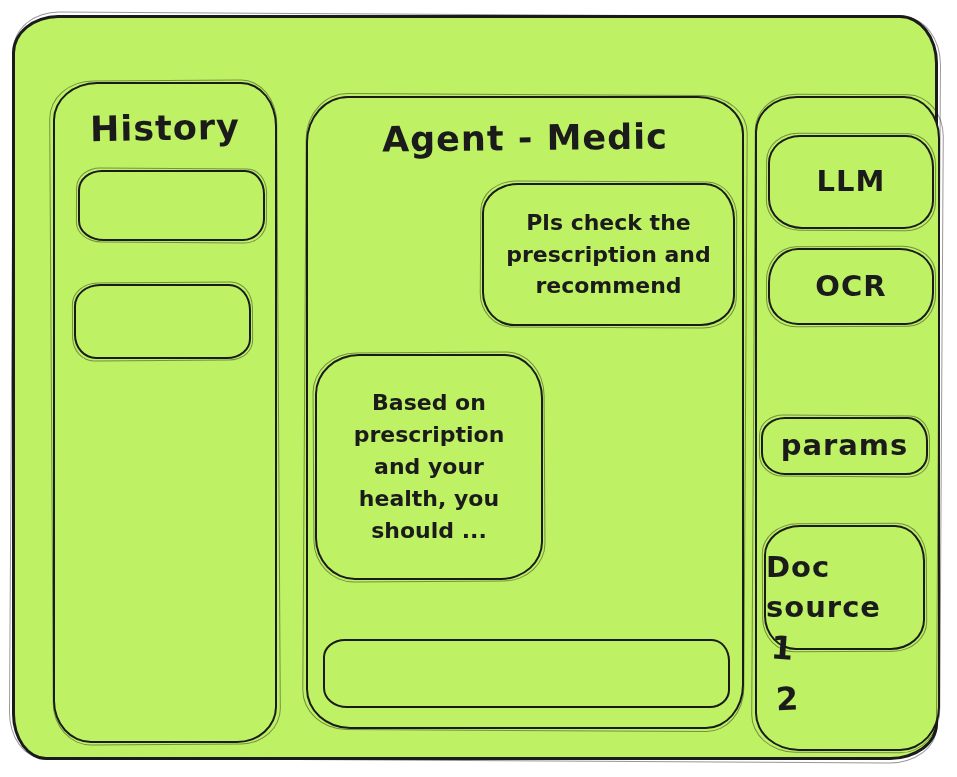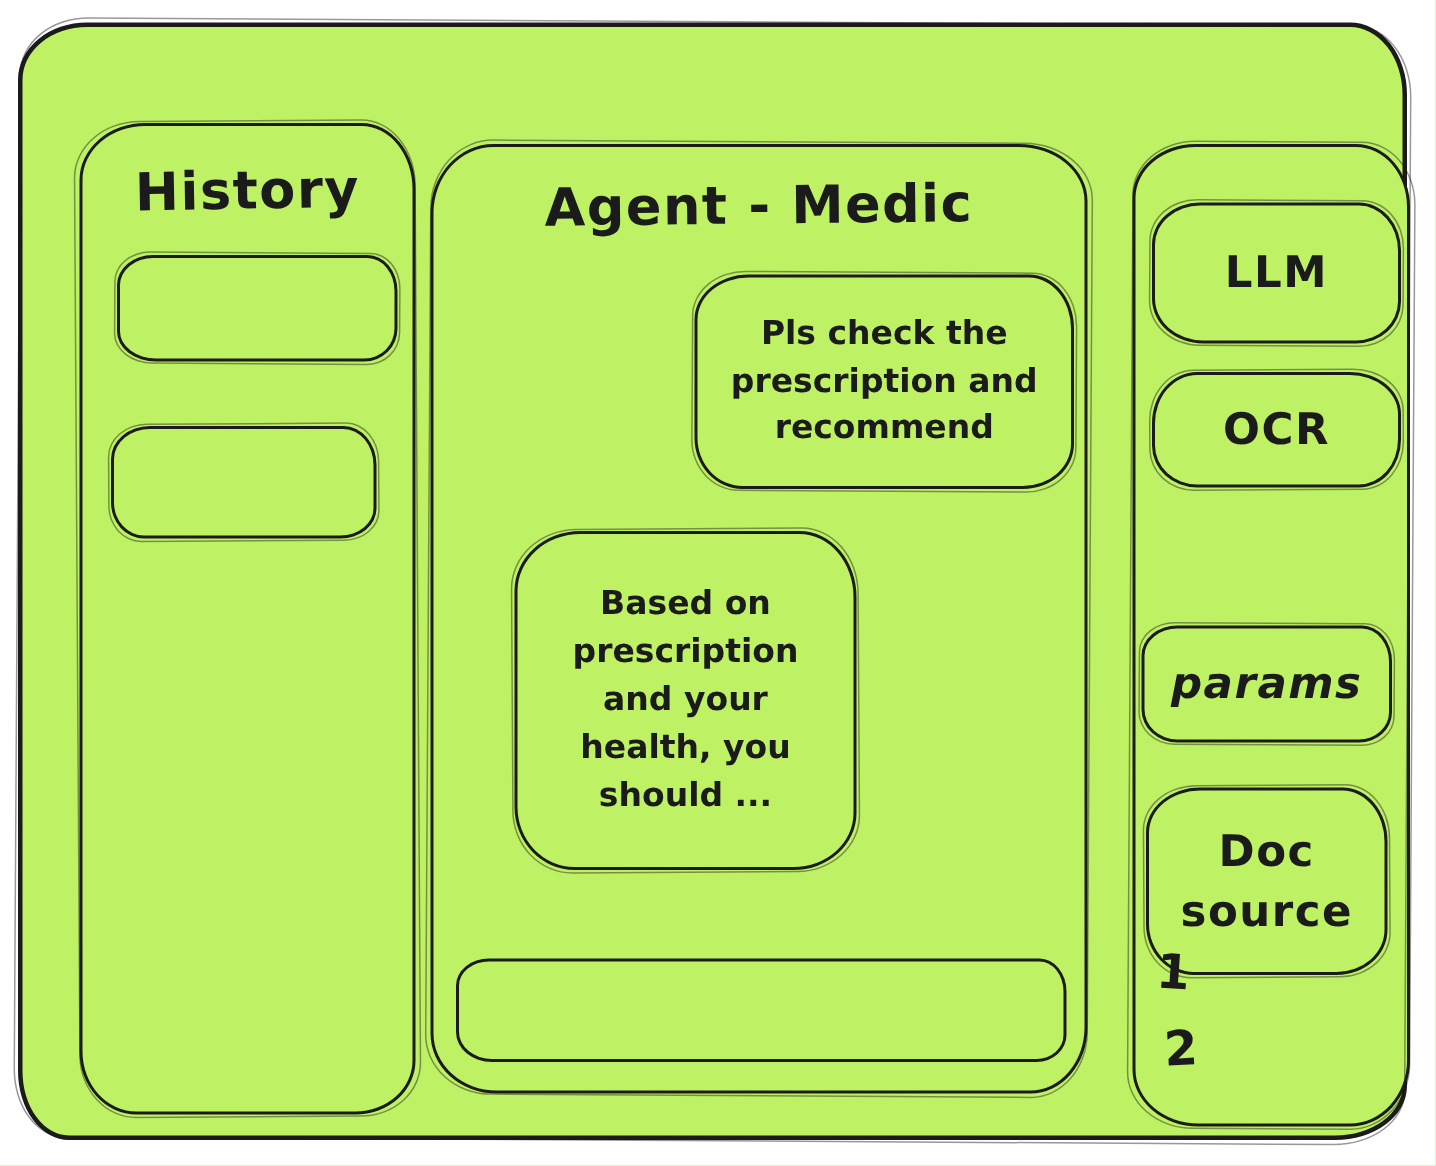--- a/index.html
+++ b/index.html
@@ -25,46 +25,46 @@
     position:absolute;left:0;right:0;text-align:center;
     font-weight:700;font-size:35px;letter-spacing:1px;white-space:nowrap;
   }
   
   .history{left:38px;top:64px;width:224px;height:661px;
     border-radius:44px 36px 40px 38px/38px 44px 36px 42px;}
   .history .panel-title{top:24px;transform:rotate(-1deg);}
   .hist-item-1{left:23px;top:86px;width:187px;height:71px;border-radius:24px 20px 22px 26px/20px 24px 22px 20px;}
   .hist-item-2{left:19px;top:200px;width:177px;height:75px;border-radius:26px 22px 24px 22px/22px 26px 20px 24px;}
   
-  .chat{left:272px;top:78px;width:438px;height:633px;
+  .chat{left:291px;top:78px;width:438px;height:633px;
     border-radius:42px 46px 38px 44px/46px 38px 44px 40px;}
   .chat .panel-title{top:20px;transform:rotate(-.6deg);}
   .bubble{
     display:flex;align-items:center;justify-content:center;text-align:center;
     font-size:22px;font-weight:600;line-height:1.45;
   }
   .bubble-user{left:174px;top:85px;width:253px;height:143px;padding:0 22px;
     border-radius:36px 30px 34px 32px/30px 36px 30px 34px;}
   .bubble-agent{left:7px;top:256px;width:228px;height:226px;padding:12px 26px;
-    border-radius:44px 38px 42px 40px/40px 44px 38px 42px;margin-left:47px;}
+    border-radius:44px 38px 42px 40px/40px 44px 38px 42px;}
   .chat-input{
     left:15px;top:541px;width:407px;height:69px;
     border-radius:22px 18px 20px 24px/18px 22px 18px 20px;
     font:inherit;font-size:24px;color:#1b1b1b;padding:0 18px;outline:none;
   }
   
   .tools{left:740px;top:78px;width:185px;height:655px;
     border-radius:42px 36px 40px 44px/36px 42px 44px 38px;}
   .tool{
-    display:flex;align-items:center;justify-content:center;text-align:center;
+    display:flex;align-items:center;justify-content:center;text-align:left;
     font-size:29px;font-weight:700;line-height:1.35;letter-spacing:1px;
   }
   .tool-llm{left:11px;top:37px;width:166px;height:94px;border-radius:32px 28px 30px 34px/28px 32px 28px 30px;}
   .tool-ocr{left:11px;top:150px;width:166px;height:77px;border-radius:30px 34px 28px 30px/34px 28px 32px 28px;}
-  .tool-params{left:4px;top:319px;width:167px;height:78px;border-radius:24px 20px 22px 24px/20px 24px 20px 22px;font-style:italic;}
+  .tool-params{left:4px;top:319px;width:167px;height:58px;border-radius:24px 20px 22px 24px/20px 24px 20px 22px;}
   .tool-doc{left:7px;top:427px;width:161px;height:125px;border-radius:36px 30px 34px 32px/30px 36px 30px 34px;}
   .doc-num{
     position:absolute;font-size:32px;font-weight:700;line-height:1;
   }
   .doc-num-1{left:14px;top:534px;transform:rotate(4deg);}
   .doc-num-2{left:19px;top:585px;transform:rotate(-3deg);}
 </style>
 </head>
 <body>
 

